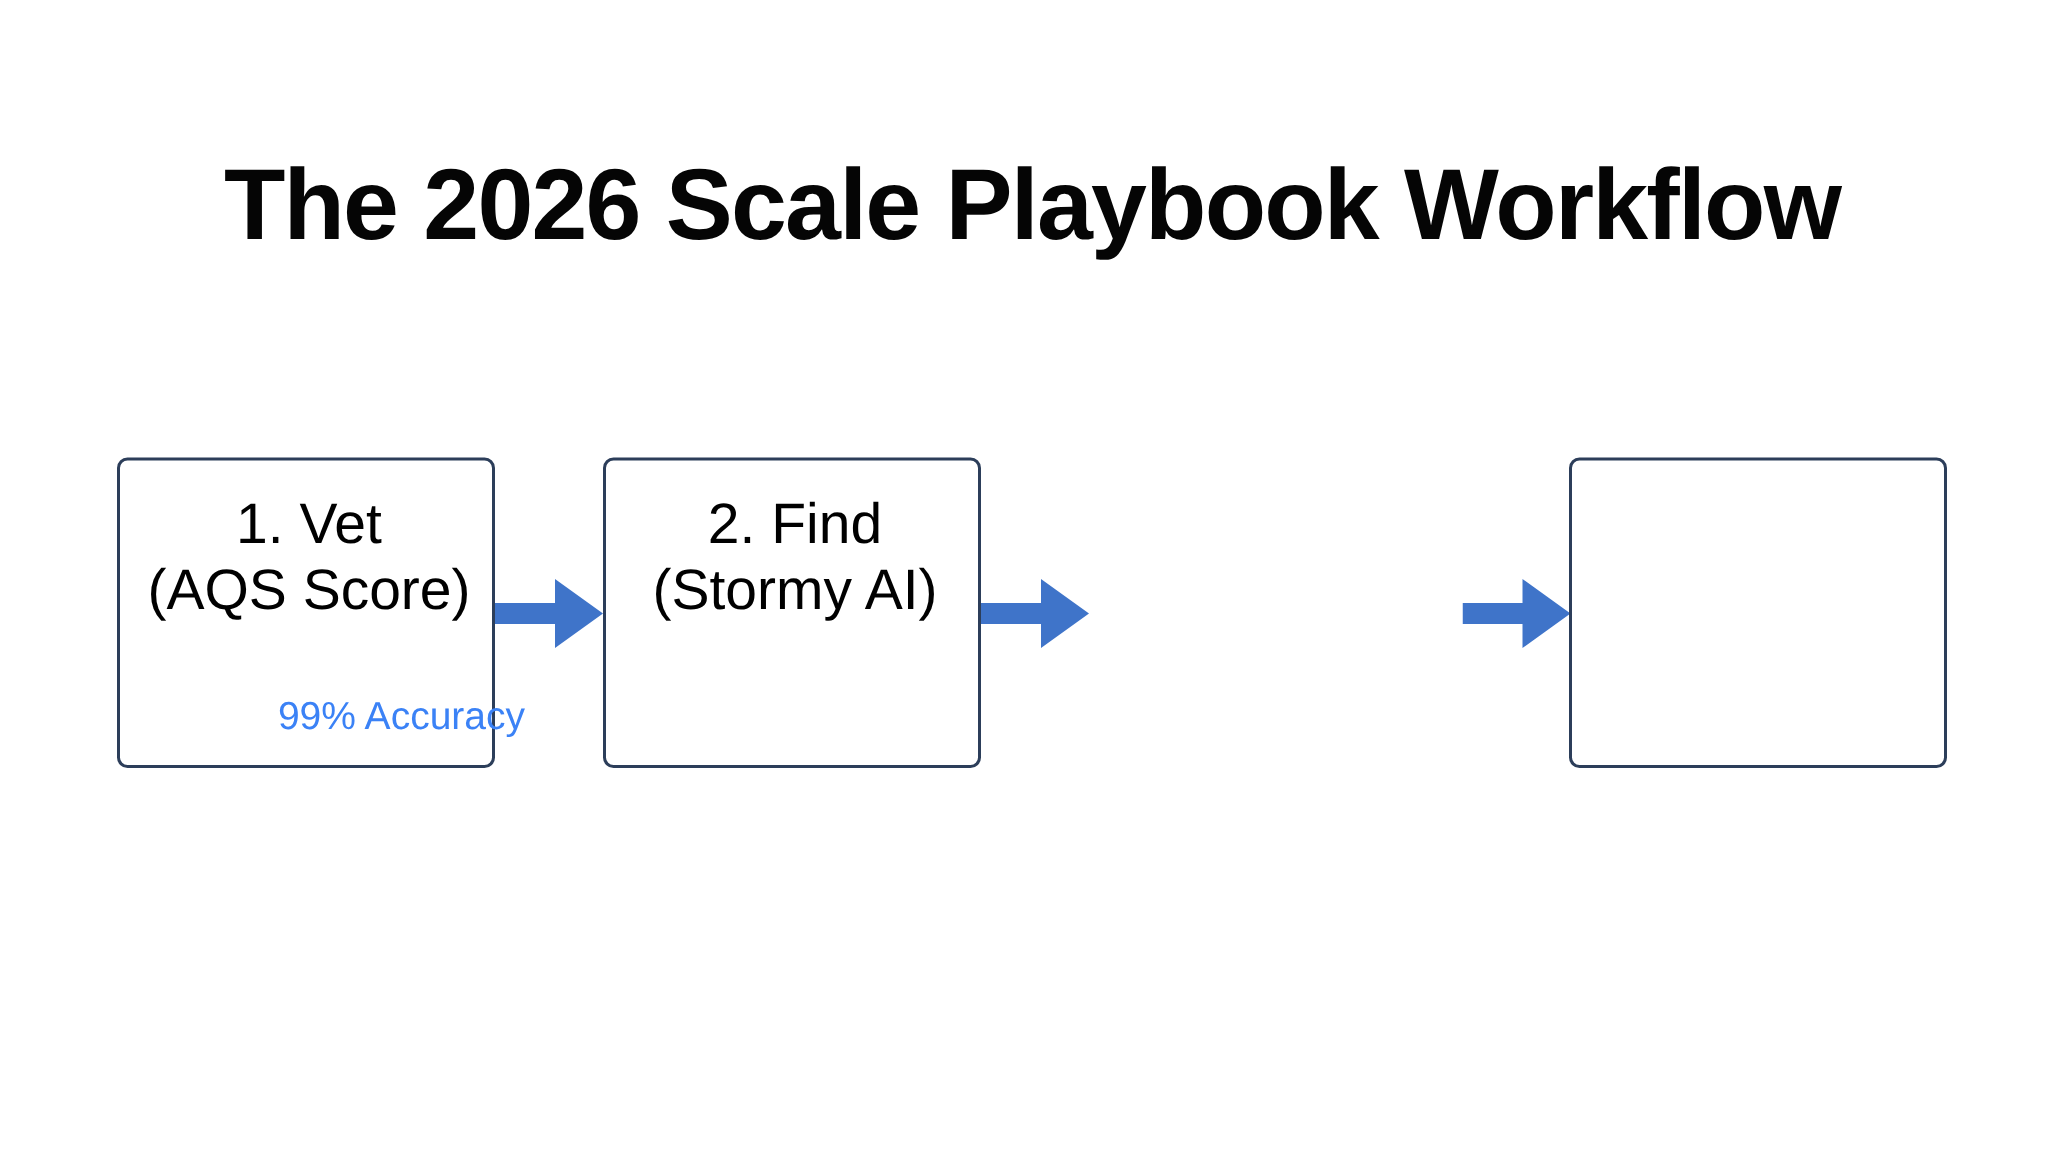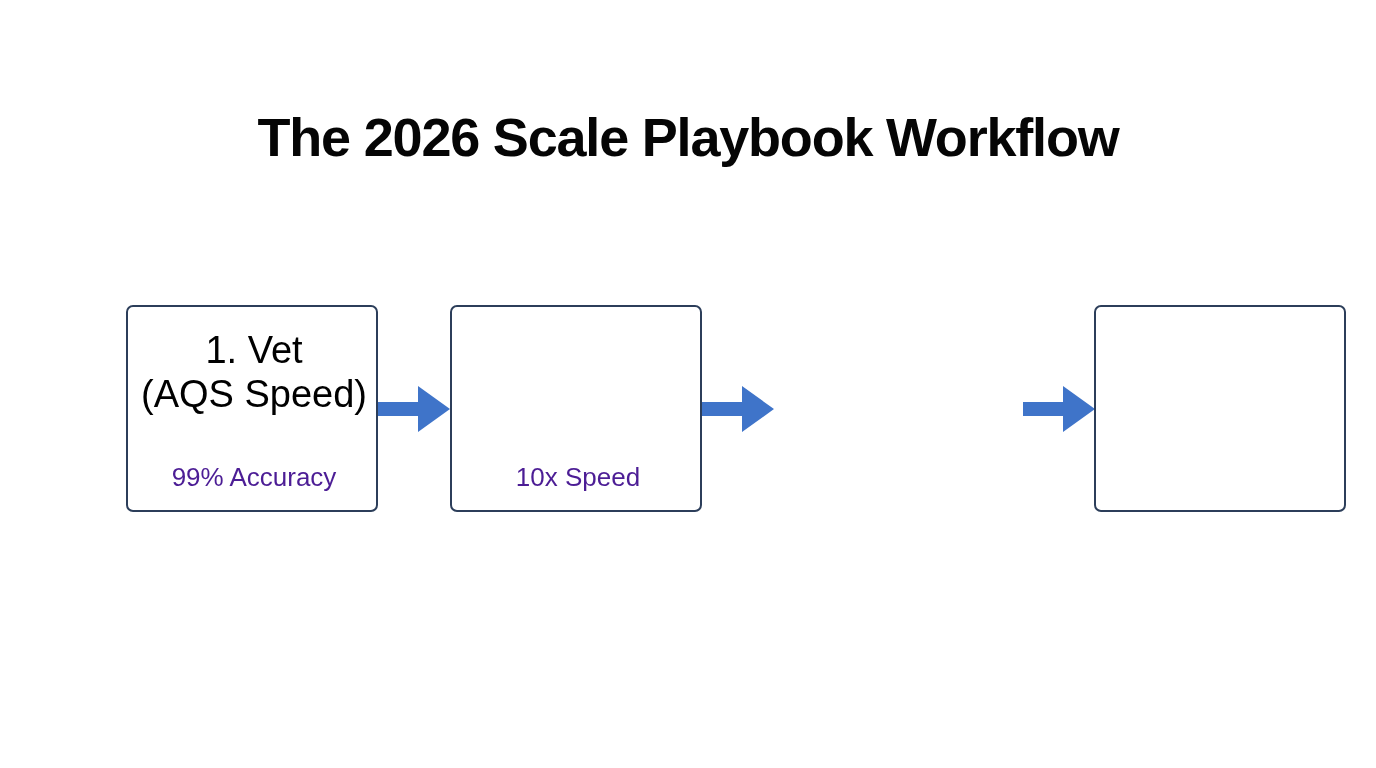--- a/index.html
+++ b/index.html
@@ -17,36 +17,35 @@
     position: relative;
   }
 
   
   #slide-title {
     position: absolute;
     top: 96px;
     left: 0;
     width: 1376px;
     text-align: center;
-    font-size: 54px;
+    font-size: 67px;
     font-weight: 700;
     letter-spacing: -1.2px;
     line-height: 82px;
     color: #050505;
     white-space: nowrap;
   }
 
   
   #workflow-row {
     position: absolute;
     top: 305px;
     left: 78px;
     width: 1220px;
     height: 232px;
-    margin-left: 48px;
   }
 
   .flow-step {
     position: absolute;
     top: 0;
     width: 252px;
     height: 207px;
     box-sizing: border-box;
     border: 2px solid #2c3e5a;
     border-radius: 7px;
@@ -71,25 +70,25 @@
   }
   .step-heading .heading-line-2 {
     display: block;
   }
 
   .step-sublabel {
     position: absolute;
     top: 155px;
     left: -18px;
     width: 288px;
-    text-align: center;
+    text-align: right;
     font-size: 26px;
     font-weight: 400;
     line-height: 30px;
-    color: #4c1d95;
+    color: #3b82f6;
     white-space: nowrap;
   }
 
   
   .flow-arrow {
     position: absolute;
     top: 81px;
     width: 72px;
     height: 46px;
     overflow: visible;
@@ -106,33 +105,36 @@
 </head>
 <body>
 
 <div id="slide-title">The 2026 Scale Playbook Workflow</div>
 
 <div id="workflow-row">
 
   <div class="flow-step" data-step="0">
     <div class="step-heading">
       <span>1. Vet</span>
-      <span class="heading-line-2">(AQS Speed)</span>
+      <span class="heading-line-2">(AQS Score)</span>
     </div>
     <div class="step-sublabel">99% Accuracy</div>
   </div>
 
   <div class="flow-arrow" data-gap="0">
     <svg viewBox="0 0 72 46" xmlns="http://www.w3.org/2000/svg" aria-hidden="true">
       <polygon points="0,16 40,16 40,0 72,23 40,46 40,30 0,30" fill="#3f74c9"></polygon>
     </svg>
   </div>
 
   <div class="flow-step" data-step="1">
-    <div class="step-sublabel">10x Speed</div>
+    <div class="step-heading">
+      <span>2. Find</span>
+      <span class="heading-line-2">(Stormy AI)</span>
+    </div>
   </div>
 
   <div class="flow-arrow" data-gap="1">
     <svg viewBox="0 0 72 46" xmlns="http://www.w3.org/2000/svg" aria-hidden="true">
       <polygon points="0,16 40,16 40,0 72,23 40,46 40,30 0,30" fill="#3f74c9"></polygon>
     </svg>
   </div>
 
 
   <div class="flow-arrow" data-gap="2">

